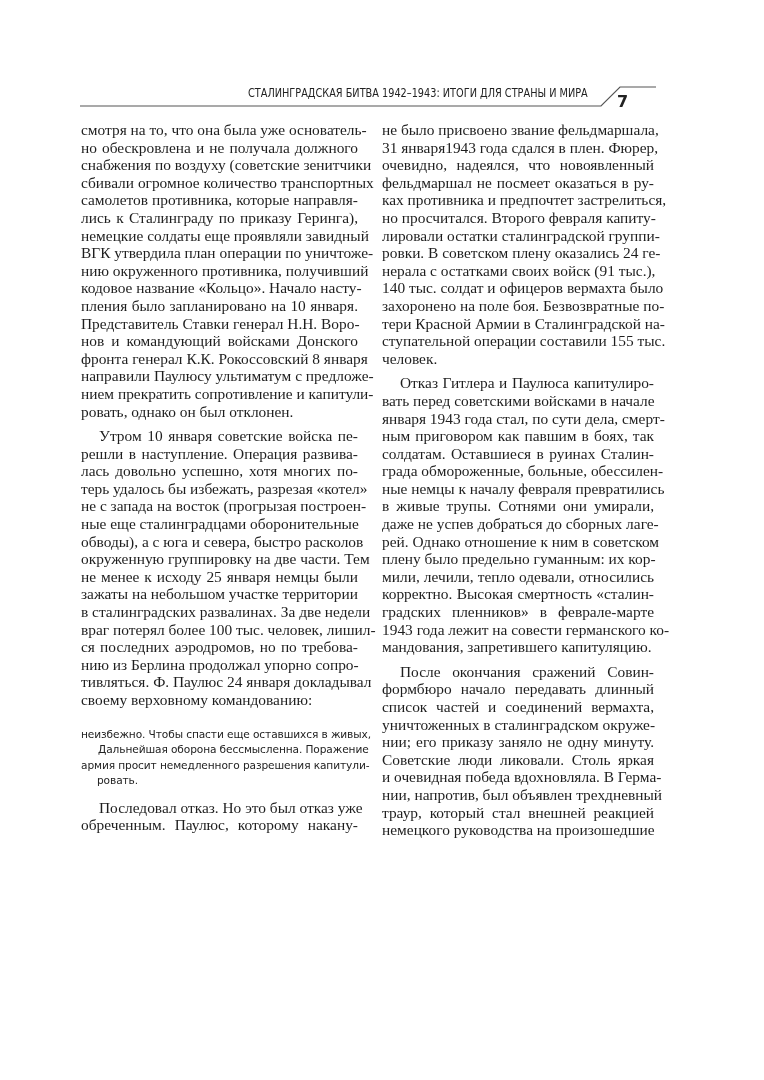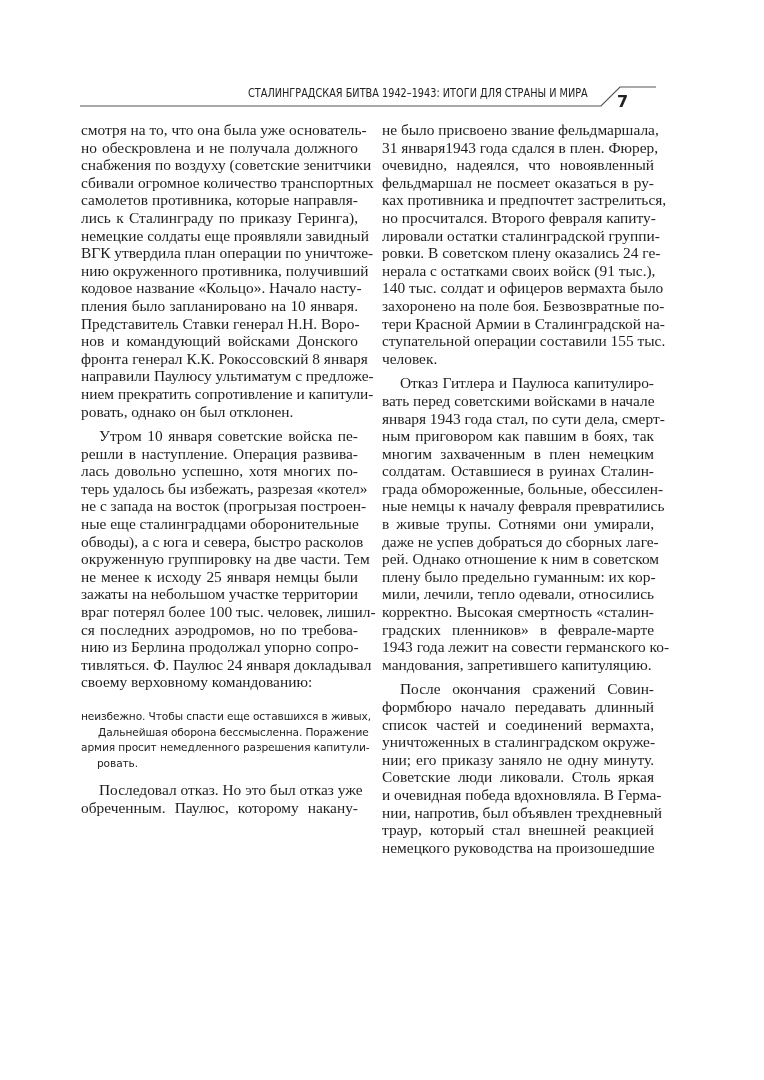--- a/index.html
+++ b/index.html
@@ -137,20 +137,21 @@
       <span class="line ind">Утром 10 января советские войска пе-</span>
       <span class="line">решли в наступление. Операция развива-</span>
       <span class="line">лась довольно успешно, хотя многих по-</span>
       <span class="line">терь удалось бы избежать, разрезая «котел»</span>
       <span class="line">не с запада на восток (прогрызая построен-</span>
       <span class="line">ные еще сталинградцами оборонительные</span>
       <span class="line">обводы), а с юга и севера, быстро расколов</span>
       <span class="line">окруженную группировку на две части. Тем</span>
       <span class="line">не менее к исходу 25 января немцы были</span>
       <span class="line">зажаты на небольшом участке территории</span>
+      <span class="line">в сталинградских развалинах. За две недели</span>
       <span class="line">враг потерял более 100 тыс. человек, лишил-</span>
       <span class="line">ся последних аэродромов, но по требова-</span>
       <span class="line">нию из Берлина продолжал упорно сопро-</span>
       <span class="line">тивляться. Ф. Паулюс 24 января докладывал</span>
       <span class="line last">своему верховному командованию:</span>
     </p>
   <p class="quote" id="l-q">
       <span class="qline">неизбежно. Чтобы спасти еще оставшихся в живых,</span>
       <span class="qline ind">Дальнейшая оборона бессмысленна. Поражение</span>
       <span class="qline">армия просит немедленного разрешения капитули-</span>
@@ -177,21 +178,20 @@
       <span class="line">захоронено на поле боя. Безвозвратные по-</span>
       <span class="line">тери Красной Армии в Сталинградской на-</span>
       <span class="line">ступательной операции составили 155 тыс.</span>
       <span class="line last">человек.</span>
     </p>
   <p class="gap-top" id="r-p2">
       <span class="line ind">Отказ Гитлера и Паулюса капитулиро-</span>
       <span class="line">вать перед советскими войсками в начале</span>
       <span class="line">января 1943 года стал, по сути дела, смерт-</span>
       <span class="line">ным приговором как павшим в боях, так</span>
-      <span class="line">многим захваченным в плен немецким</span>
       <span class="line">солдатам. Оставшиеся в руинах Сталин-</span>
       <span class="line">града обмороженные, больные, обессилен-</span>
       <span class="line">ные немцы к началу февраля превратились</span>
       <span class="line">в живые трупы. Сотнями они умирали,</span>
       <span class="line">даже не успев добраться до сборных лаге-</span>
       <span class="line">рей. Однако отношение к ним в советском</span>
       <span class="line">плену было предельно гуманным: их кор-</span>
       <span class="line">мили, лечили, тепло одевали, относились</span>
       <span class="line">корректно. Высокая смертность «сталин-</span>
       <span class="line">градских пленников» в феврале-марте</span>

